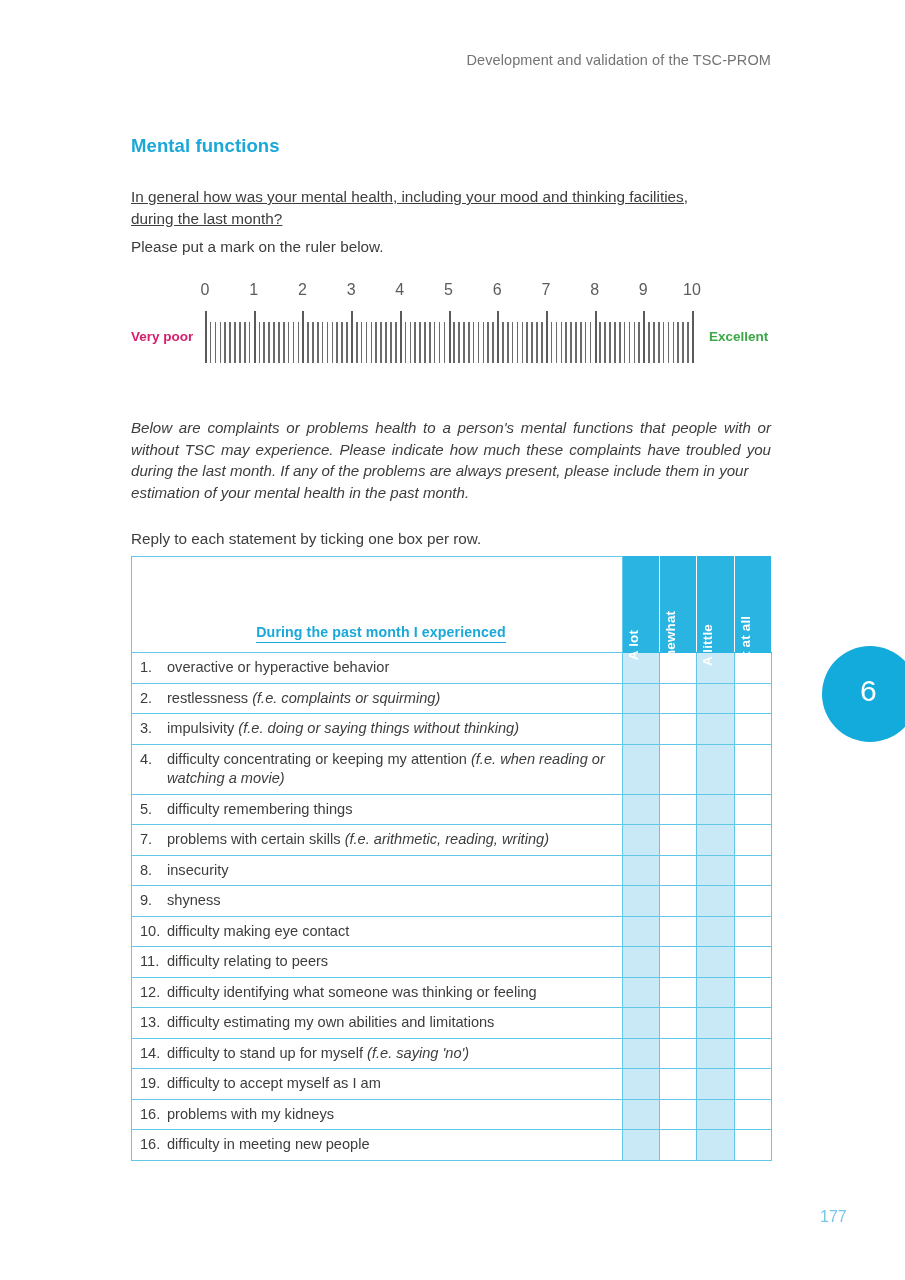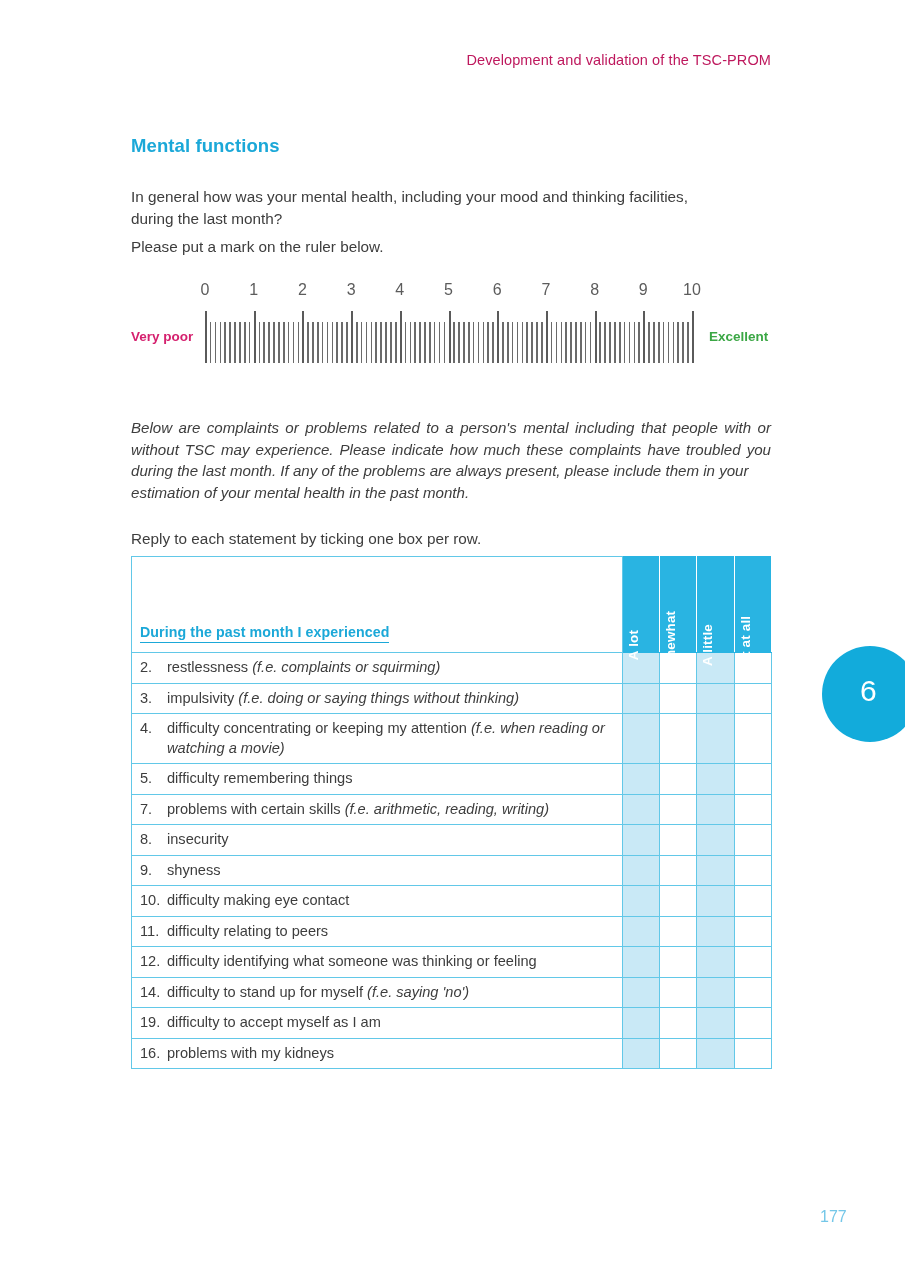--- a/index.html
+++ b/index.html
@@ -15,21 +15,21 @@
     position: relative;
     overflow: hidden;
   }
 
   
   .running-head {
     position: absolute;
     top: 52px;
     right: 134px;
     font-size: 14.5px;
-    color: #be185d;
+    color: #737373;
     letter-spacing: 0.1px;
     white-space: nowrap;
   }
 
   
   .content {
     position: absolute;
     left: 131px;
     top: 0;
     width: 640px;
@@ -48,20 +48,21 @@
 
   .intro {
     position: absolute;
     top: 186px;
     left: 0;
     width: 640px;
     font-size: 15.3px;
     line-height: 21.5px;
     text-align: justify;
     color: #3d3d3d;
+    text-decoration: underline;
   }
   .intro .line2 { text-align: left; }
   .please {
     position: absolute;
     top: 236px;
     left: 0;
     font-size: 15.3px;
     line-height: 21.5px;
     color: #3d3d3d;
   }
@@ -160,21 +161,21 @@
     border: 1px solid #62c8e8;
     padding: 0;
     vertical-align: middle;
   }
   .qtable col.stmt  { width: 491px; }
   .qtable col.ans   { width: 37.2px; }
 
   th.head-stmt {
     height: 86px;
     background: #ffffff;
-    text-align: left;
+    text-align: center;
     vertical-align: bottom;
     padding: 0 0 9px 8px;
   }
   th.head-stmt .hl {
     display: inline-block;
     font-size: 14.2px;
     font-weight: bold;
     color: #1ba8d8;
     border-bottom: 1.4px solid #1ba8d8;
     padding-bottom: 2px;
@@ -381,21 +382,21 @@
         <div class="tick minor" style="left: 472.39px;"></div>
         <div class="tick minor" style="left: 477.26px;"></div>
         <div class="tick minor" style="left: 482.13px;"></div>
         <div class="tick major" style="left: 487px;"></div>
       </div>
     <div class="endlabel left">Very poor</div>
     <div class="endlabel right">Excellent</div>
   </div>
 
   <div class="note">
-    <span>Below are complaints or problems related to a person's mental including that people with or</span>
+    <span>Below are complaints or problems health to a person's mental functions that people with or</span>
     <span>without TSC may experience. Please indicate how much these complaints have troubled you</span>
     <span>during the last month. If any of the problems are always present, please include them in your</span>
     <div class="last">estimation of your mental health in the past month.</div>
   </div>
 
   <div class="reply-line">Reply to each statement by ticking one box per row.</div>
 
   <table class="qtable">
     <colgroup>
       <col class="stmt">
@@ -418,20 +419,27 @@
           <th class="head-ans">
             <span class="rot">A little</span>
           </th>
           <th class="head-ans">
             <span class="rot">Not at all</span>
           </th>
         </tr>
     </thead>
     <tbody>
         <tr>
+          <td class="stmt"><span class="num">1.</span><span class="txt">overactive or hyperactive behavior</span></td>
+          <td class="ans shaded"></td>
+          <td class="ans"></td>
+          <td class="ans shaded"></td>
+          <td class="ans"></td>
+        </tr>
+        <tr>
           <td class="stmt"><span class="num">2.</span><span class="txt">restlessness <em>(f.e. complaints or squirming)</em></span></td>
           <td class="ans shaded"></td>
           <td class="ans"></td>
           <td class="ans shaded"></td>
           <td class="ans"></td>
         </tr>
         <tr>
           <td class="stmt"><span class="num">3.</span><span class="txt">impulsivity <em>(f.e. doing or saying things without thinking)</em></span></td>
           <td class="ans shaded"></td>
           <td class="ans"></td>
@@ -488,35 +496,49 @@
           <td class="ans"></td>
         </tr>
         <tr>
           <td class="stmt"><span class="num">12.</span><span class="txt">difficulty identifying what someone was thinking or feeling</span></td>
           <td class="ans shaded"></td>
           <td class="ans"></td>
           <td class="ans shaded"></td>
           <td class="ans"></td>
         </tr>
         <tr>
+          <td class="stmt"><span class="num">13.</span><span class="txt">difficulty estimating my own abilities and limitations</span></td>
+          <td class="ans shaded"></td>
+          <td class="ans"></td>
+          <td class="ans shaded"></td>
+          <td class="ans"></td>
+        </tr>
+        <tr>
           <td class="stmt"><span class="num">14.</span><span class="txt">difficulty to stand up for myself <em>(f.e. saying 'no')</em></span></td>
           <td class="ans shaded"></td>
           <td class="ans"></td>
           <td class="ans shaded"></td>
           <td class="ans"></td>
         </tr>
         <tr>
           <td class="stmt"><span class="num">19.</span><span class="txt">difficulty to accept myself as I am</span></td>
           <td class="ans shaded"></td>
           <td class="ans"></td>
           <td class="ans shaded"></td>
           <td class="ans"></td>
         </tr>
         <tr>
           <td class="stmt"><span class="num">16.</span><span class="txt">problems with my kidneys</span></td>
+          <td class="ans shaded"></td>
+          <td class="ans"></td>
+          <td class="ans shaded"></td>
+          <td class="ans"></td>
+        </tr>
+        <tr>
+          <td class="stmt"><span class="num">16.</span><span class="txt">difficulty in meeting new people</span></td>
           <td class="ans shaded"></td>
           <td class="ans"></td>
           <td class="ans shaded"></td>
           <td class="ans"></td>
         </tr>
       </tbody>
   </table>
 
 </div>
 

